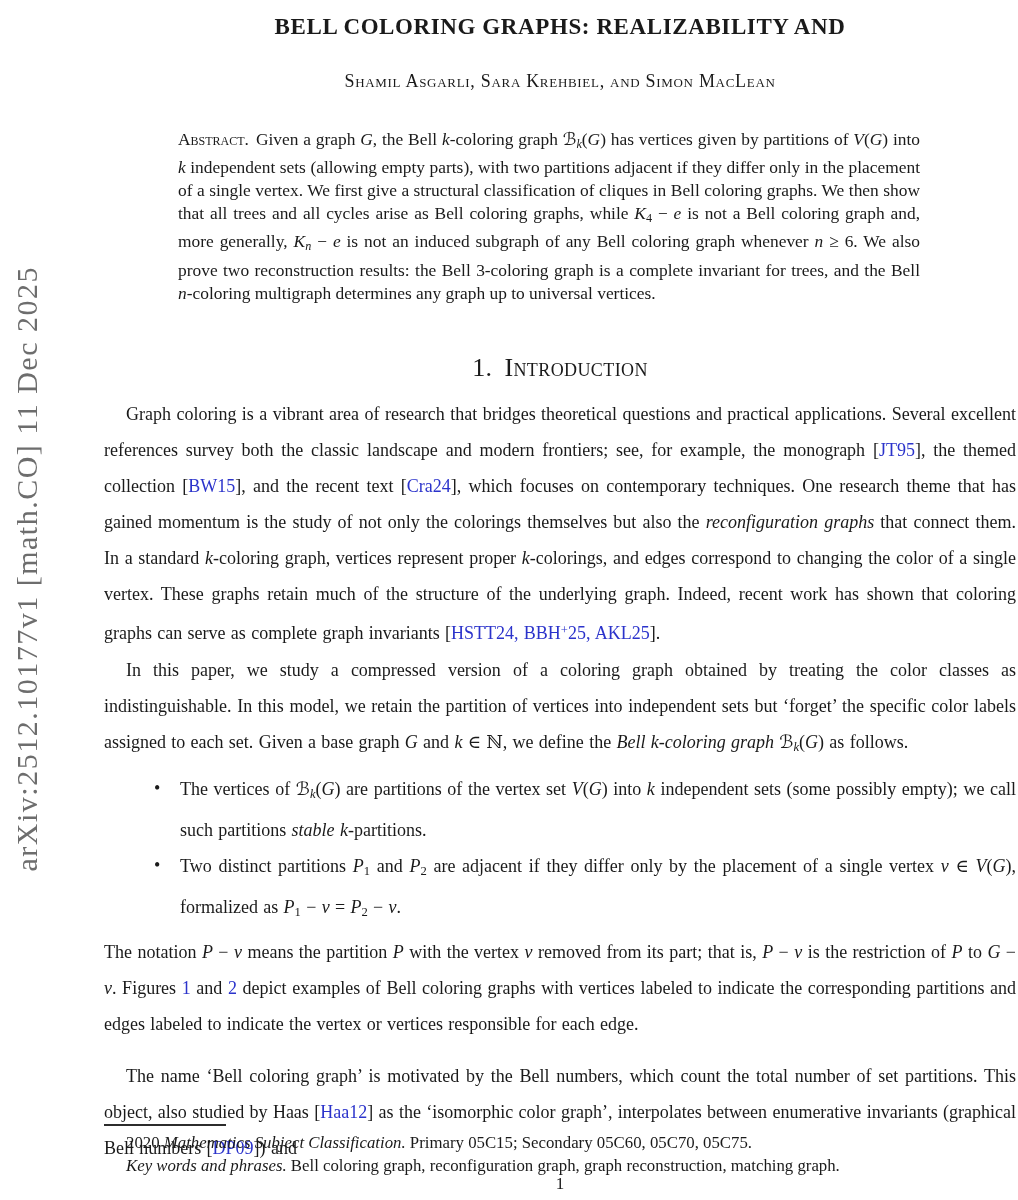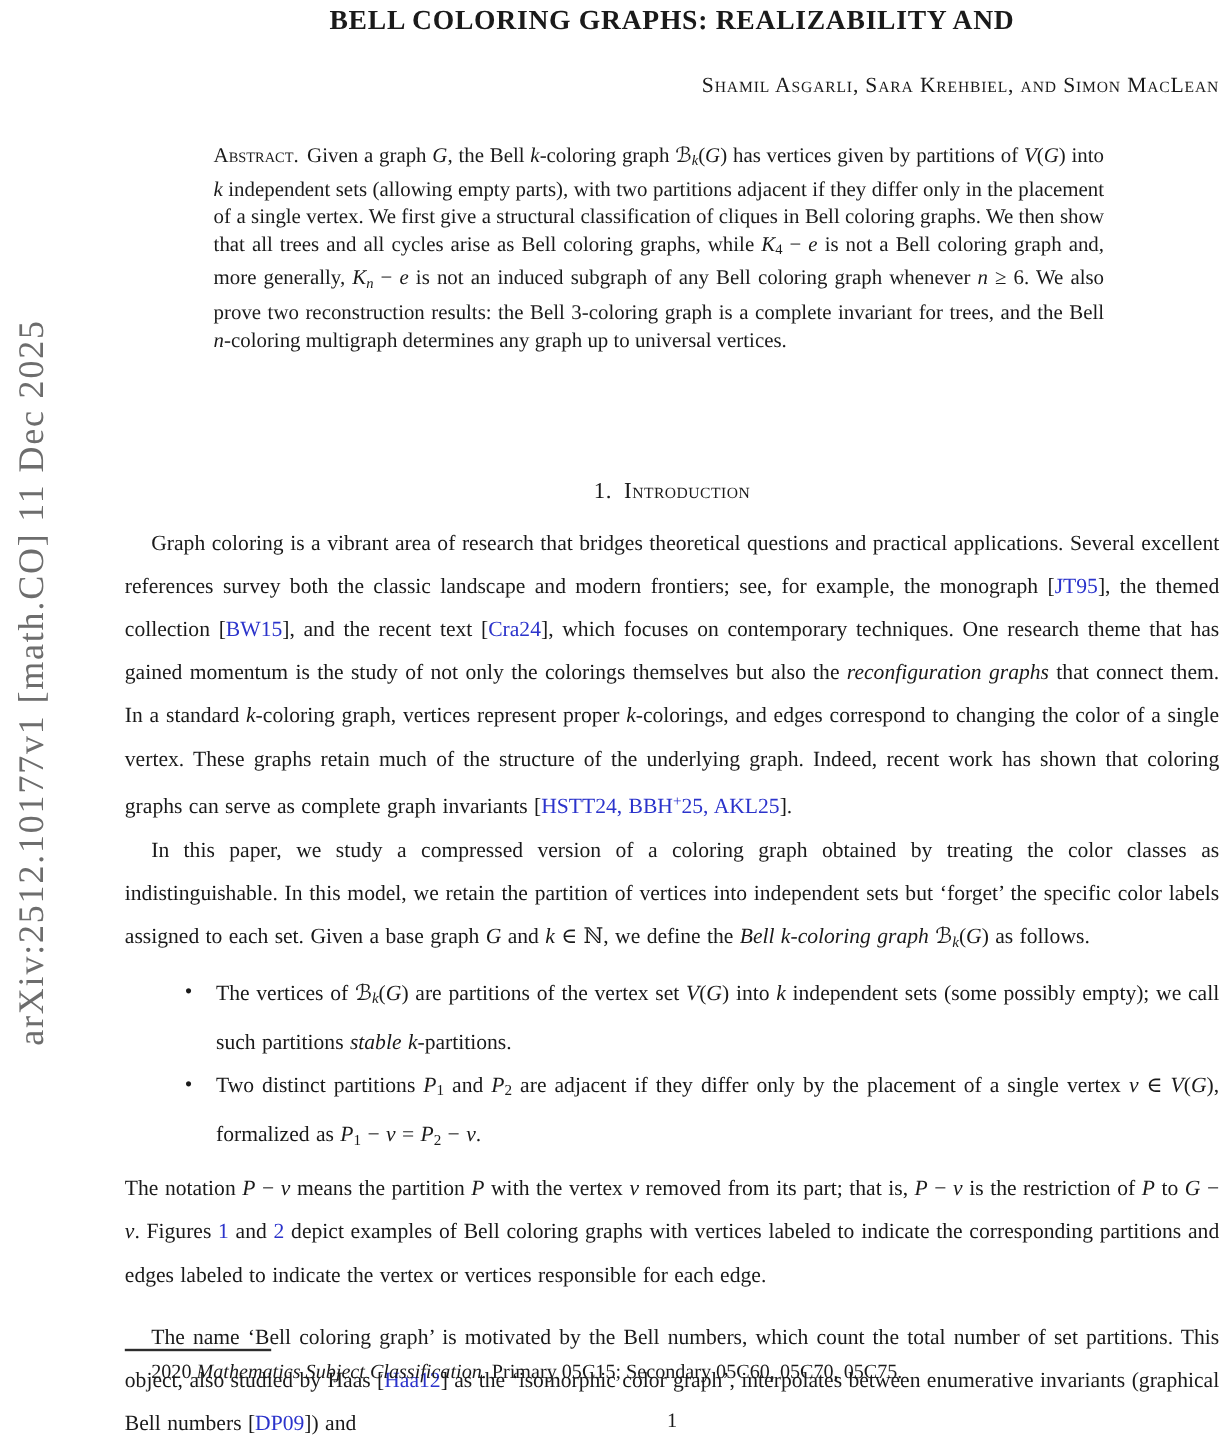--- a/index.html
+++ b/index.html
@@ -19,34 +19,34 @@
     position:absolute; left:5px; top:188px; height:762px; width:44px;
     display:flex; align-items:center; justify-content:center;
   }
   .watermark span {
     writing-mode:vertical-rl; transform:rotate(180deg);
     font-size:30px; color:#6d6d6d; letter-spacing:1.5px; white-space:nowrap;
   }
 
   .content { position:absolute; left:104px; top:0; width:912px; }
 
-  .title { padding-top:3px; text-align:center; font-size:23px; line-height:27.5px; font-weight:700; letter-spacing:0.6px; }
+  .title { padding-top:13px; text-align:center; font-size:23px; line-height:27.5px; font-weight:700; letter-spacing:0.6px; }
   .title .tline { display:block; }
 
   .sc { font-variant:small-caps; }
 
-  .authors { margin-top:30px; text-align:right; font-size:18px; letter-spacing:0.7px; }
+  .authors { margin-top:30px; text-align:center; font-size:18px; letter-spacing:0.7px; }
 
   .abstract {
     margin:36px 96px 0 74px;
     font-size:17.4px; line-height:23.4px; text-align:justify;
   }
   .abs-label { margin-right:7px; font-variant:small-caps; }
 
-  .section-heading { margin-top:104px; text-align:center; font-size:19px; font-weight:400; letter-spacing:0.4px; }
+  .section-heading { margin-top:48px; text-align:center; font-size:26px; font-weight:400; letter-spacing:0.4px; }
   .section-heading .sc { margin-left:5px; }
 
   .para { font-size:18px; line-height:36px; text-align:justify; word-spacing:0.8px; }
   .indent { text-indent:22px; }
   .mt-first { margin-top:13px; }
   .mt-sm { margin-top:16px; }
 
   .bullets { list-style:none; margin:7px 0 4px 0; }
   .bullets li { position:relative; padding-left:76px; }
   .bullets .dot { position:absolute; left:50px; top:-1px; }
@@ -102,17 +102,18 @@
 
     <p class="para"><span class="">The notation </span><span class="rs-i">P</span><span class=""> − </span><span class="rs-i">v</span><span class=""> means the partition </span><span class="rs-i">P</span><span class=""> with the vertex </span><span class="rs-i">v</span><span class=""> removed from its part; that is, </span><span class="rs-i">P</span><span class=""> − </span><span class="rs-i">v</span><span class=""> is the restriction of </span><span class="rs-i">P</span><span class=""> to </span><span class="rs-i">G</span><span class=""> − </span><span class="rs-i">v</span><span class="">. Figures </span><span class="rs-c">1</span><span class=""> and </span><span class="rs-c">2</span><span class=""> depict examples of Bell coloring graphs with vertices labeled to indicate the corresponding partitions and edges labeled to indicate the vertex or vertices responsible for each edge.</span></p>
 
     <p class="para indent mt-sm"><span class="">The name ‘Bell coloring graph’ is motivated by the Bell numbers, which count the total number of set partitions. This object, also studied by Haas [</span><span class="rs-c">Haa12</span><span class="">] as the ‘isomorphic color graph’, interpolates between enumerative invariants (graphical Bell numbers [</span><span class="rs-c">DP09</span><span class="">]) and</span></p>
 
   </div>
 
   <div class="footnote">
     <div class="fn-rule"></div>
     <p class="fn-line"><span class="">2020 </span><span class="rs-i">Mathematics Subject Classification.</span><span class=""> Primary 05C15; Secondary 05C60, 05C70, 05C75.</span></p>
+    <p class="fn-line"><span class="rs-i">Key words and phrases.</span><span class=""> Bell coloring graph, reconfiguration graph, graph reconstruction, matching graph.</span></p>
   </div>
 
   <div class="page-number">1</div>
 
 </div>
 
 </body></html>

